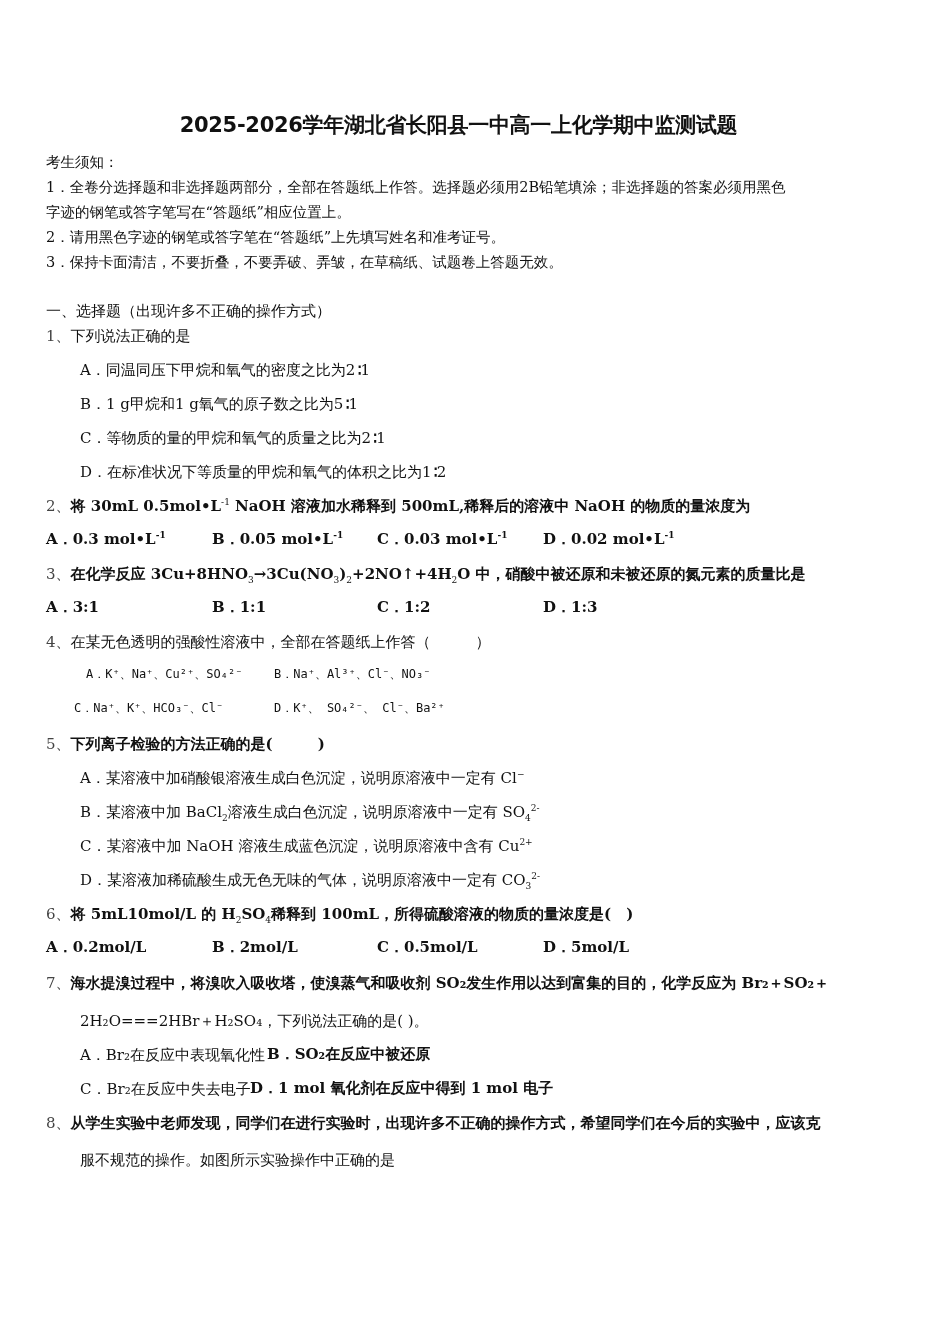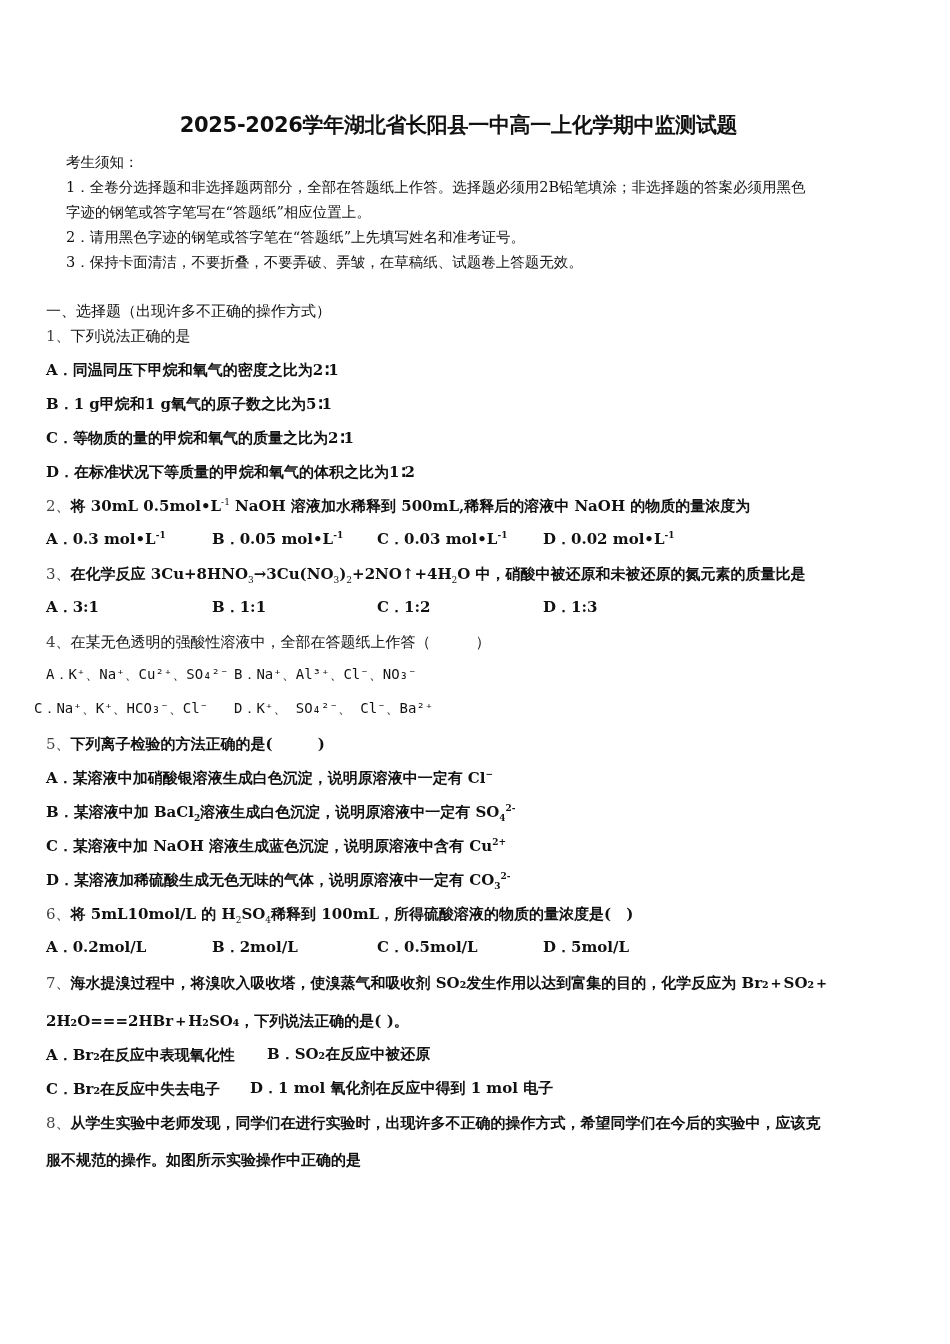--- a/index.html
+++ b/index.html
@@ -7,26 +7,26 @@
     width: 950px; height: 1344px; position: relative; overflow: hidden;
     font-family: "DejaVu Serif", "Liberation Serif", serif;
     color: #111; font-size: 15px;
   }
   .title {
     position: absolute; top: 111px; left: 0; width: 917px; text-align: center;
     font-family: "DejaVu Sans", "Liberation Sans", sans-serif;
     font-weight: bold; font-size: 21px; letter-spacing: -0.3px;
   }
   .line { position: absolute; left: 46px; white-space: nowrap; line-height: 20px; }
-  .notice { font-size: 14.5px; margin-left: 20px; }
-  .opt { font-weight: bold; }
+  .notice { font-size: 14.5px; }
+  .opt { font-weight: normal; margin-left: 34px; }
   .num { color: #444; font-weight: normal; }
   sub, sup { font-size: 9px; line-height: 0; }
   .col { position: absolute; white-space: nowrap; font-weight: bold; }
-  .mono { font-family: "DejaVu Sans Mono", "Liberation Mono", monospace; font-weight: normal; font-size: 14px; }
+  .mono { font-family: "DejaVu Sans Mono", "Liberation Mono", monospace; font-weight: normal; font-size: 12px; margin-left: 40px; }
 </style>
 </head>
 <body>
 
 <div>
 
   <div class="title">2025-2026学年湖北省长阳县一中高一上化学期中监测试题</div>
 
   <div class="line notice" style="top:152px">考生须知：</div>
   <div class="line notice" style="top:177px">1．全卷分选择题和非选择题两部分，全部在答题纸上作答。选择题必须用2B铅笔填涂；非选择题的答案必须用黑色</div>

